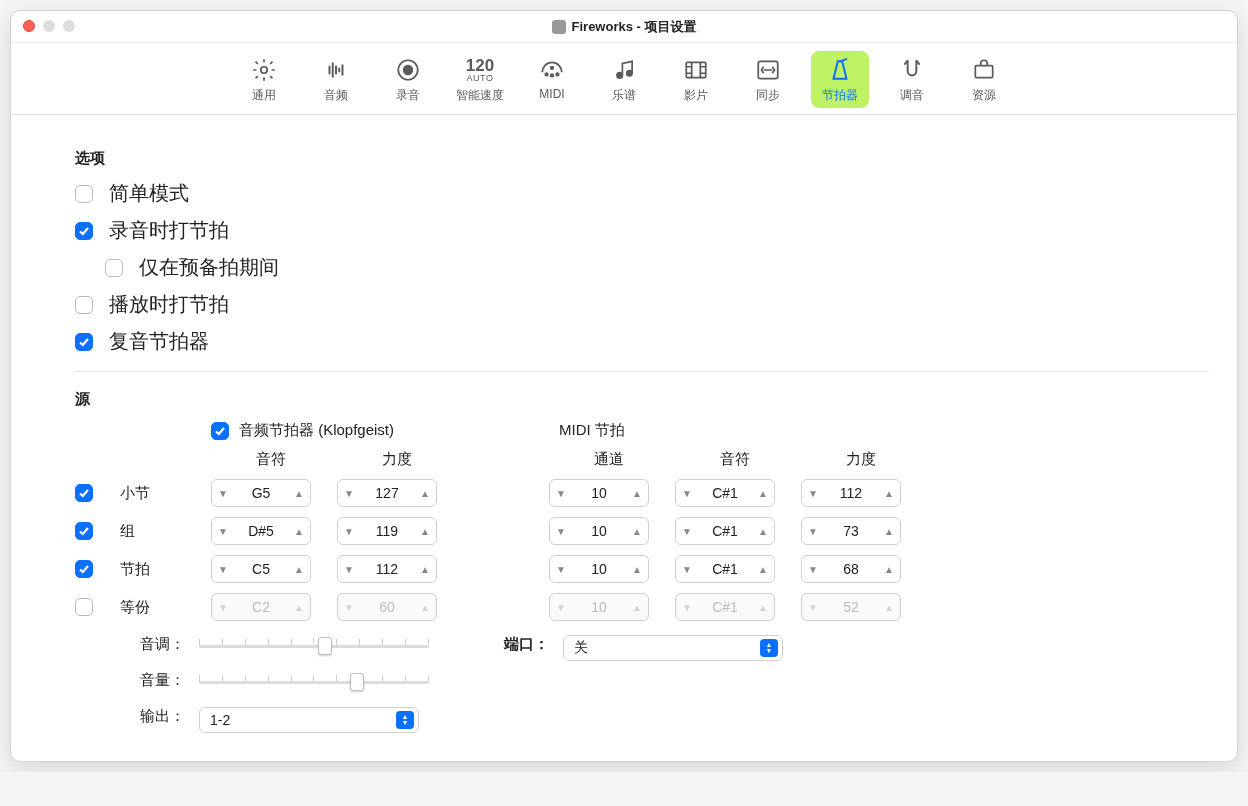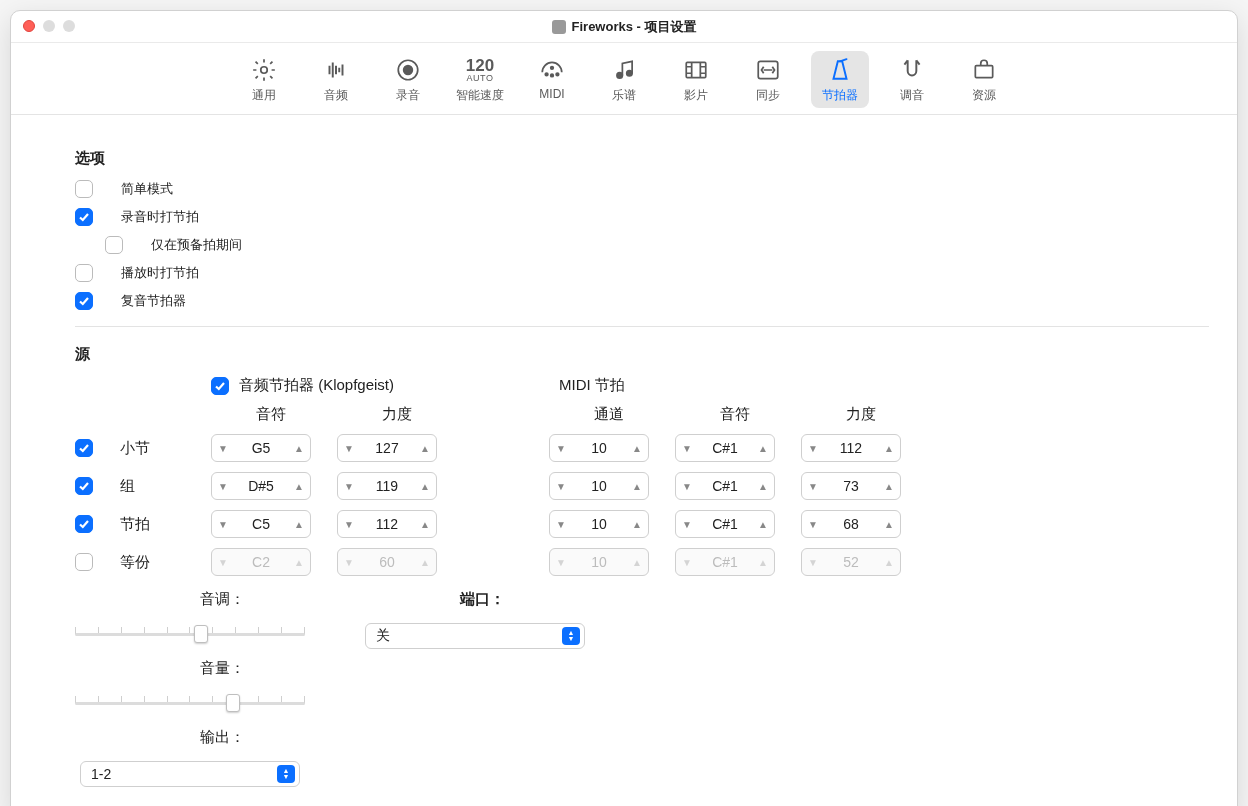--- a/index.html
+++ b/index.html
@@ -53,21 +53,21 @@
     padding: 8px 0 6px;
     border-bottom:1px solid #e4e4e4;
   }
   .tb-item {
     display:flex; flex-direction:column; align-items:center;
     width: 58px;
     padding: 4px 2px;
     border-radius:8px;
     cursor:pointer;
   }
-  .tb-item.active { background:#e5e5e5; }
+  .tb-item.active { background:#bef264; }
   .tb-item .ic {
     width:30px; height:30px;
     display:flex; align-items:center; justify-content:center;
     color:#5a5a5a;
   }
   .tb-item.active .ic { color:#0b6fff; }
   .tb-item .lbl { font-size:12px; color:#5a5a5a; margin-top:2px;}
   .tb-item.active .lbl { color:#0b6fff; }
 
   .content {
@@ -76,23 +76,23 @@
   }
   .section-h {
     font-size:15px;
     font-weight:600;
     margin: 18px 0 12px;
   }
   hr.div {
     border:none; border-top:1px solid #e3e3e3; margin: 16px 0;
   }
   .chk-row {
-    display:flex; align-items:center; gap:28px;
+    display:flex; align-items:center; gap:16px;
     margin: 10px 0;
-    font-size:13px;
+    font-size:20px;
   }
   .chk-row.indent { padding-left: 30px; }
   .chk {
     width:18px; height:18px; border-radius:5px;
     border:1px solid #bbb; background:#fff;
     display:flex; align-items:center; justify-content:center;
     cursor:pointer;
     flex-shrink:0;
   }
   .chk.on { background:#0b6fff; border-color:#0b6fff; }
@@ -117,23 +117,22 @@
     display:flex; align-items:center; justify-content:space-between;
     padding:0 4px;
     font-size:14px;
   }
   .stepper.disabled { color:#bcbcbc; background:#fafafa;}
   .stepper .arr { width:14px; text-align:center; color:#888; font-size:10px; cursor:pointer;}
   .stepper.disabled .arr { color:#d4d4d4;}
   .stepper .val { flex:1; text-align:center;}
 
   .form-row {
-    display:flex; align-items:center; gap:14px;
+    display:flex; align-items:flex-start; gap:14px;
     margin-top:14px;
-    flex-direction:column;
   }
   .form-label { width:110px; text-align:right; font-size:15px;}
   .slider {
     width:230px; height:22px; position:relative;
   }
   .slider .track {
     position:absolute; top:10px; left:0; right:0; height:3px;
     background:#dcdcdc; border-radius:2px;
   }
   .slider .ticks {

